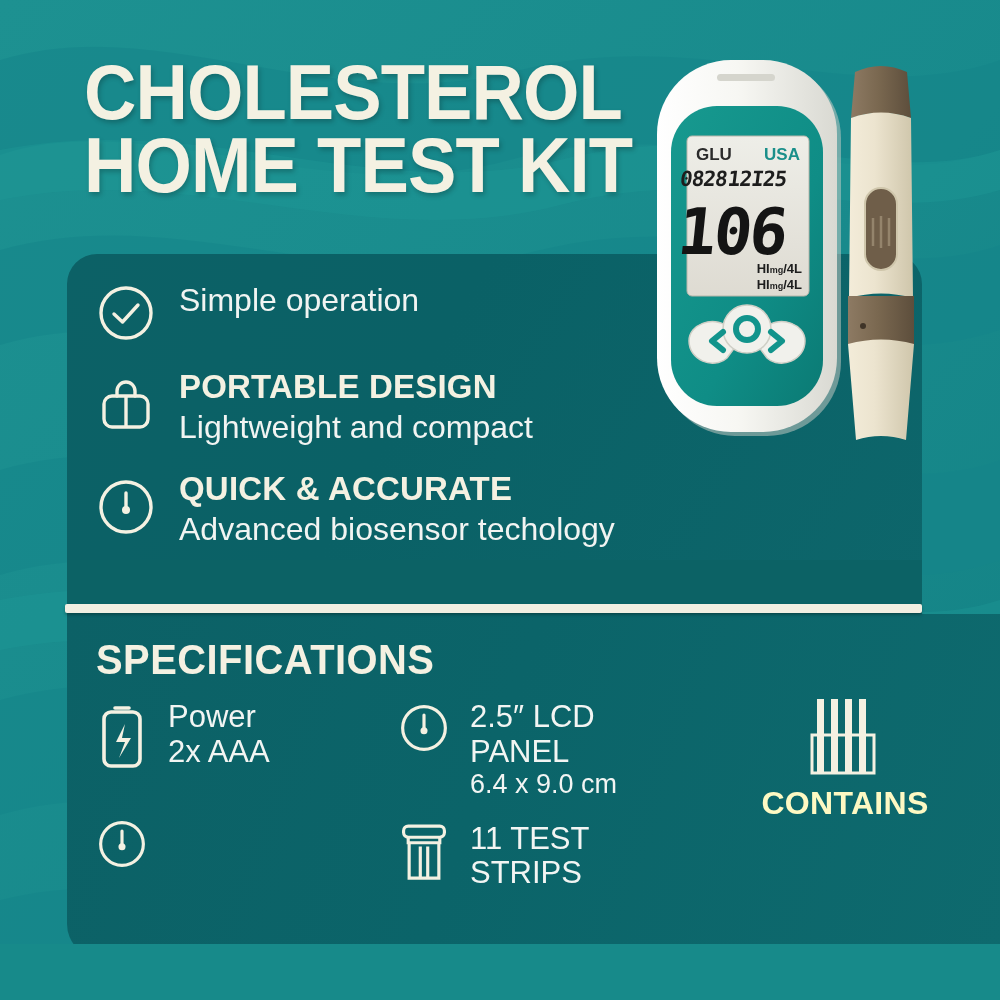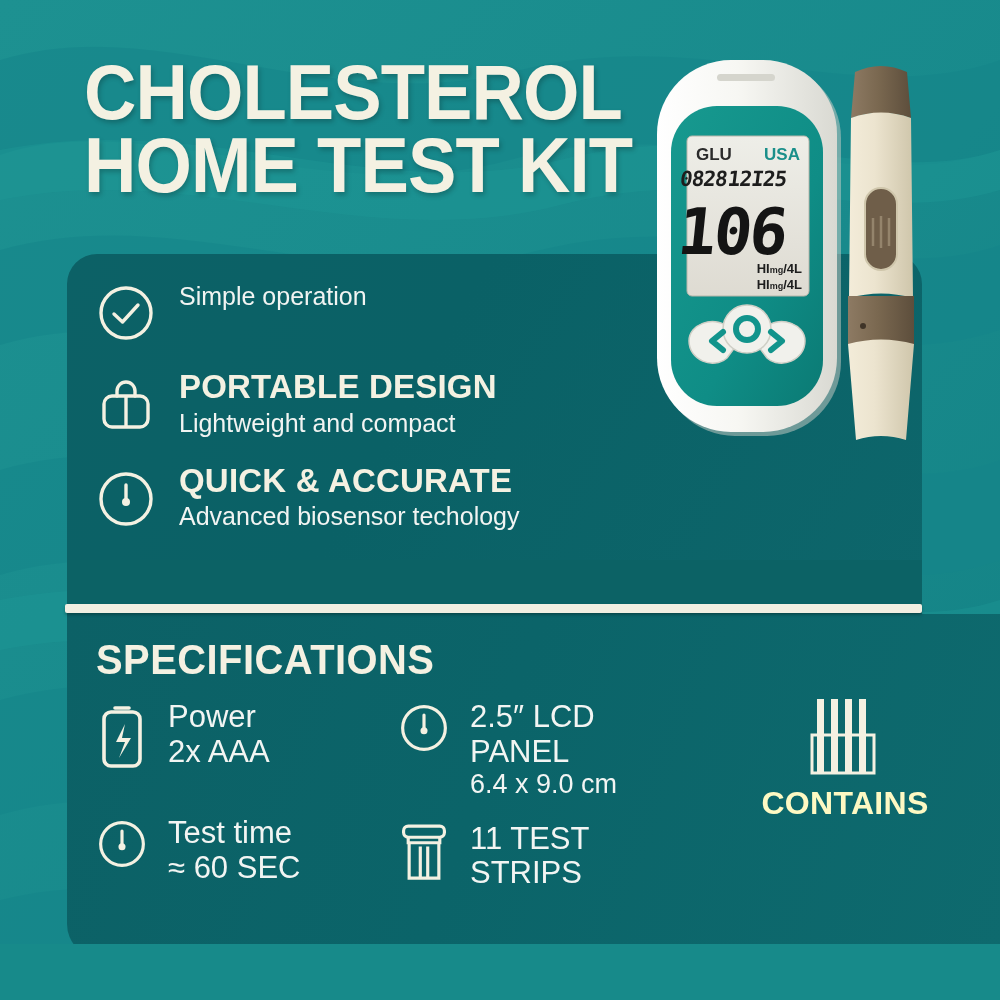--- a/index.html
+++ b/index.html
@@ -52,21 +52,21 @@
   .features{position:absolute;left:95px;top:278px;width:620px;}
   .feature{display:flex;align-items:flex-start;margin-bottom:26px;}
   .feature .ico{width:62px;height:62px;flex:0 0 62px;margin-right:22px;margin-top:4px;}
   .feature .ico svg{width:62px;height:62px;display:block;}
   .f-title{
     color:#f4f1e2;font-weight:bold;font-size:33px;line-height:1.05;
     font-family:"Liberation Sans Narrow","Liberation Sans",sans-serif;
     letter-spacing:.2px;
   }
   .f-sub{
-    color:#f1f4f2;font-size:25px;line-height:1.2;margin-top:3px;
+    color:#f1f4f2;font-size:32px;line-height:1.2;margin-top:3px;
     font-weight:normal;
   }
 
   
   .spec-title{
     position:absolute;left:96px;top:636px;
     color:#f4f1e2;font-weight:bold;font-size:42px;letter-spacing:.5px;
     font-family:"Liberation Sans Narrow","Liberation Sans",sans-serif;
     transform:scaleX(.95);transform-origin:left top;
   }
@@ -269,24 +269,20 @@
     </div>
 
     <div class="srow" style="margin-top:44px;">
       <span class="sico">
         <svg width="52" height="56" viewBox="0 0 56 56" fill="none" stroke="#f4f1e2" stroke-width="3.4">
           <circle cx="28" cy="28" r="23"></circle>
           <path d="M28 14 L28 29" stroke-linecap="round"></path>
           <circle cx="28" cy="31" r="3.8" fill="#f4f1e2" stroke="none"></circle>
         </svg>
       </span>
-      <span class="stext">
-        <div>Test time</div>
-        <div>≈ 60 SEC</div>
-      </span>
     </div>
   </div>
 
   <div class="col col-b">
     <div class="srow">
       <span class="sico">
         <svg width="52" height="56" viewBox="0 0 56 56" fill="none" stroke="#f4f1e2" stroke-width="3.4">
           <circle cx="28" cy="28" r="23"></circle>
           <path d="M28 14 L28 29" stroke-linecap="round"></path>
           <circle cx="28" cy="31" r="3.8" fill="#f4f1e2" stroke="none"></circle>

